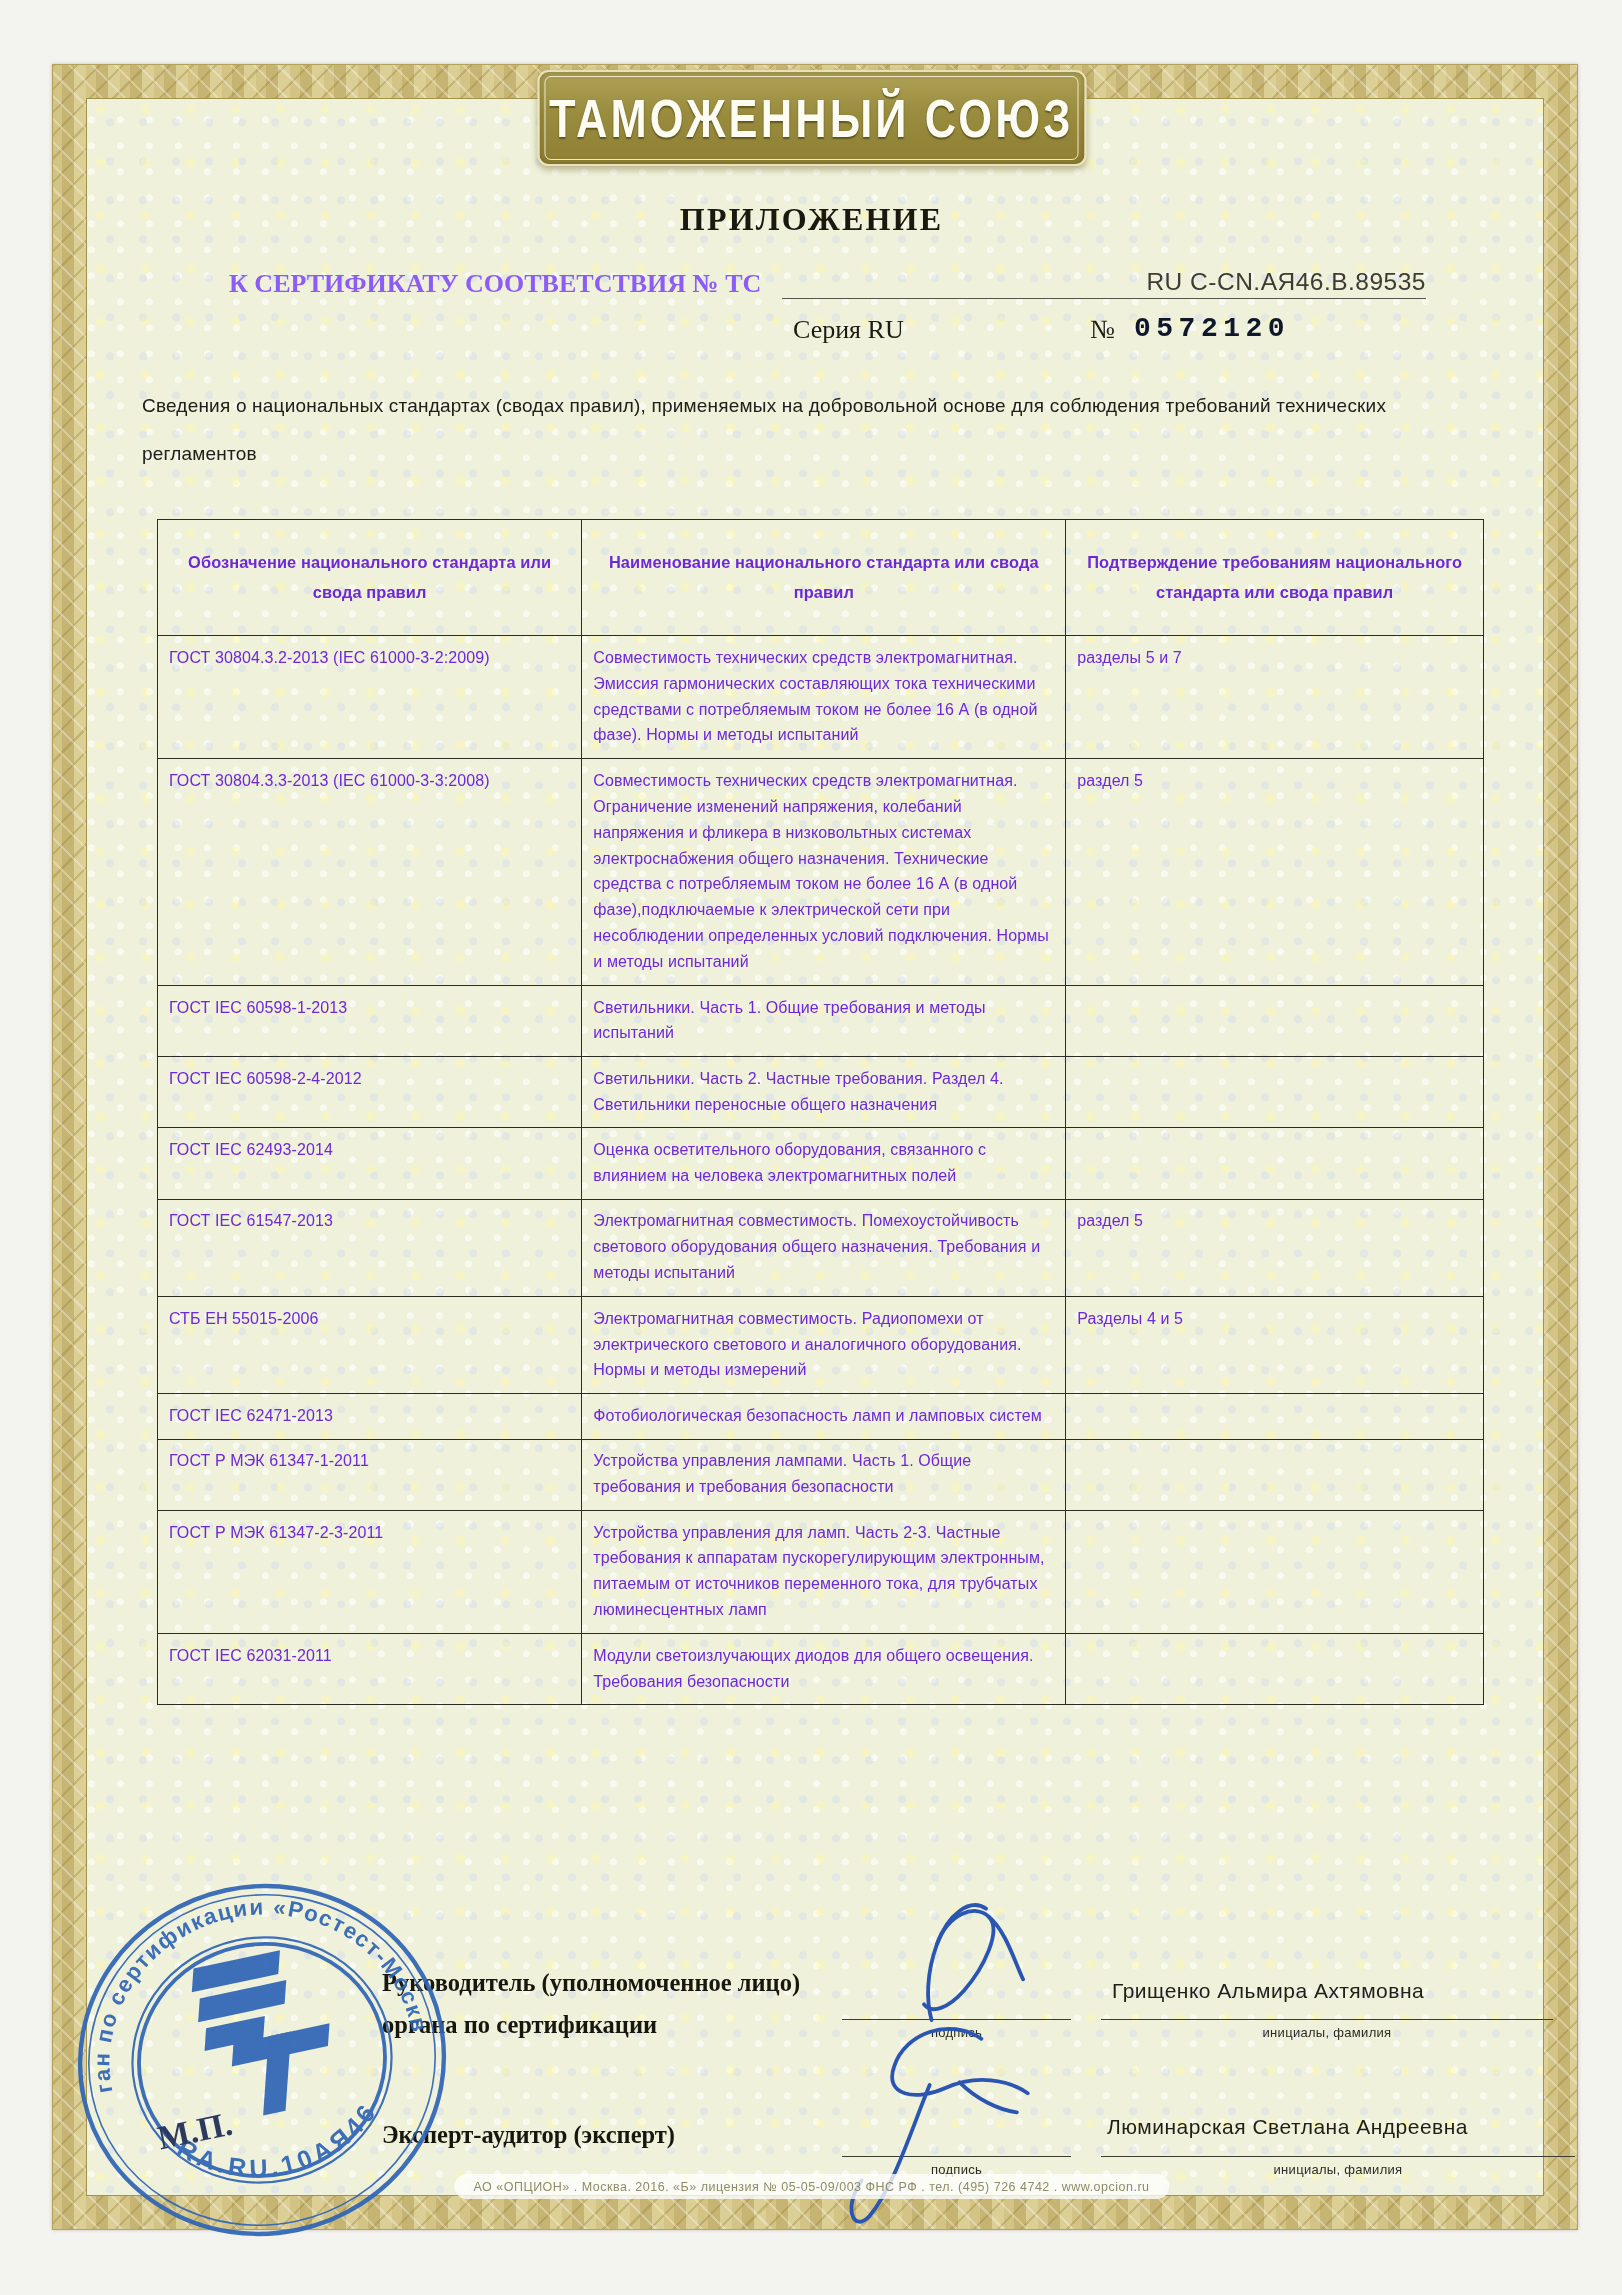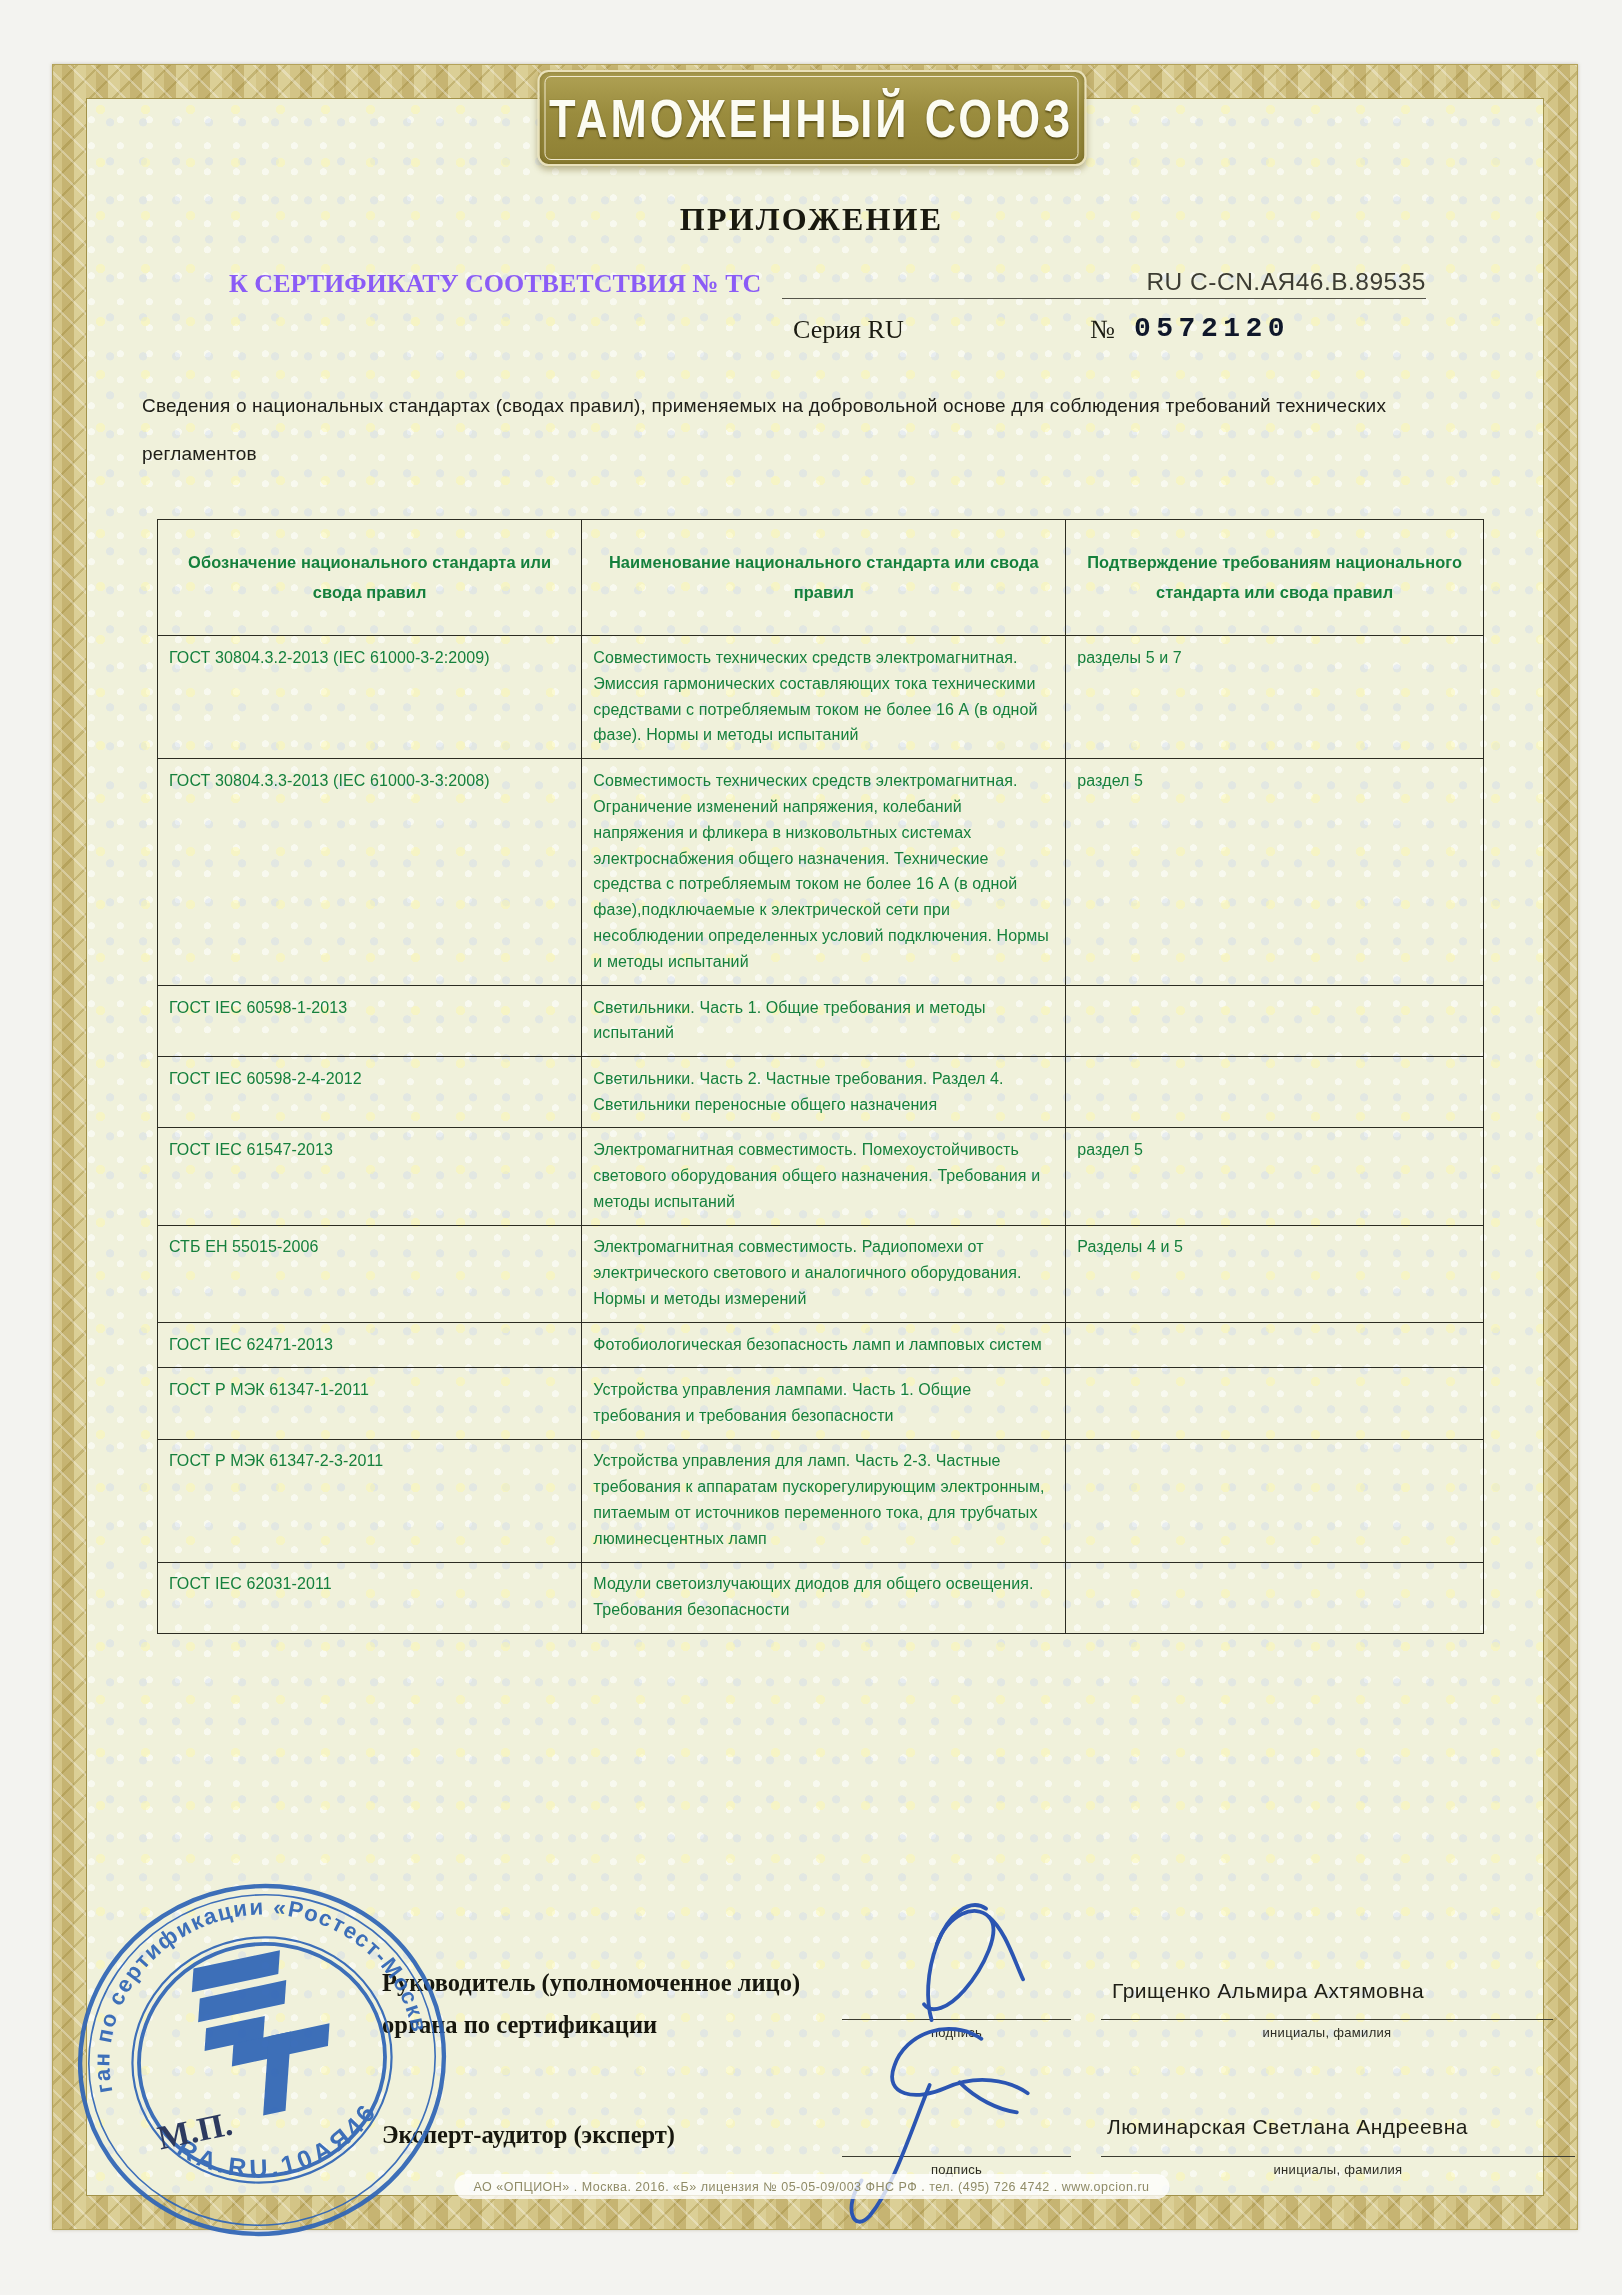--- a/index.html
+++ b/index.html
@@ -47,21 +47,21 @@
   .series-no{position:absolute;left:297px;top:0;font-family:"Liberation Serif",serif;font-size:26px;color:#1c1c12;}
   .series-number{position:absolute;left:341px;top:-2.2px;font-family:"Liberation Mono",monospace;font-weight:bold;
     font-size:28px;color:#0f172a;letter-spacing:5.5px;}
   .intro{position:absolute;left:142px;top:382px;width:1341px;text-align:left;
     font-size:19px;line-height:2.55;color:#20201a;letter-spacing:0.2px;z-index:3;}
 
   
   .tbl-wrap{position:absolute;left:157px;top:519px;width:1327px;z-index:2;}
   table.std{width:100%;border-collapse:collapse;table-layout:fixed;}
   table.std td,table.std th{border:1.6px solid #2c2c22;vertical-align:top;
-    font-family:"Liberation Sans",sans-serif;font-size:16px;color:#15803d;
+    font-family:"Liberation Sans",sans-serif;font-size:16px;color:#6d28d9;
     padding:8.7px 12px 9.8px 11px;line-height:1.62;letter-spacing:0.1px;text-align:left;font-weight:normal;}
   table.std th{font-weight:bold;text-align:center;vertical-align:middle;font-size:16.4px;line-height:1.8;
     padding:14px 16.4px;height:87px;}
   col.c1{width:32%;} col.c2{width:36.5%;} col.c3{width:31.5%;}
 
   
   .stamp{position:absolute;left:59px;top:1869px;width:406px;height:382px;z-index:8;
     transform:rotate(-12deg);opacity:.92;}
 
   
@@ -148,20 +148,25 @@
         <td>ГОСТ IEC 60598-1-2013</td>
         <td>Светильники. Часть 1. Общие требования и методы испытаний</td>
         <td></td>
       </tr>
       <tr>
         <td>ГОСТ IEC 60598-2-4-2012</td>
         <td>Светильники. Часть 2. Частные требования. Раздел 4. Светильники переносные общего назначения</td>
         <td></td>
       </tr>
       <tr>
+        <td>ГОСТ IEC 62493-2014</td>
+        <td>Оценка осветительного оборудования, связанного с влиянием на человека электромагнитных полей</td>
+        <td></td>
+      </tr>
+      <tr>
         <td>ГОСТ IEC 61547-2013</td>
         <td>Электромагнитная совместимость. Помехоустойчивость светового оборудования общего назначения. Требования и методы испытаний</td>
         <td>раздел 5</td>
       </tr>
       <tr>
         <td>СТБ ЕН 55015-2006</td>
         <td>Электромагнитная совместимость. Радиопомехи от электрического светового и аналогичного оборудования. Нормы и методы измерений</td>
         <td>Разделы 4 и 5</td>
       </tr>
       <tr>

